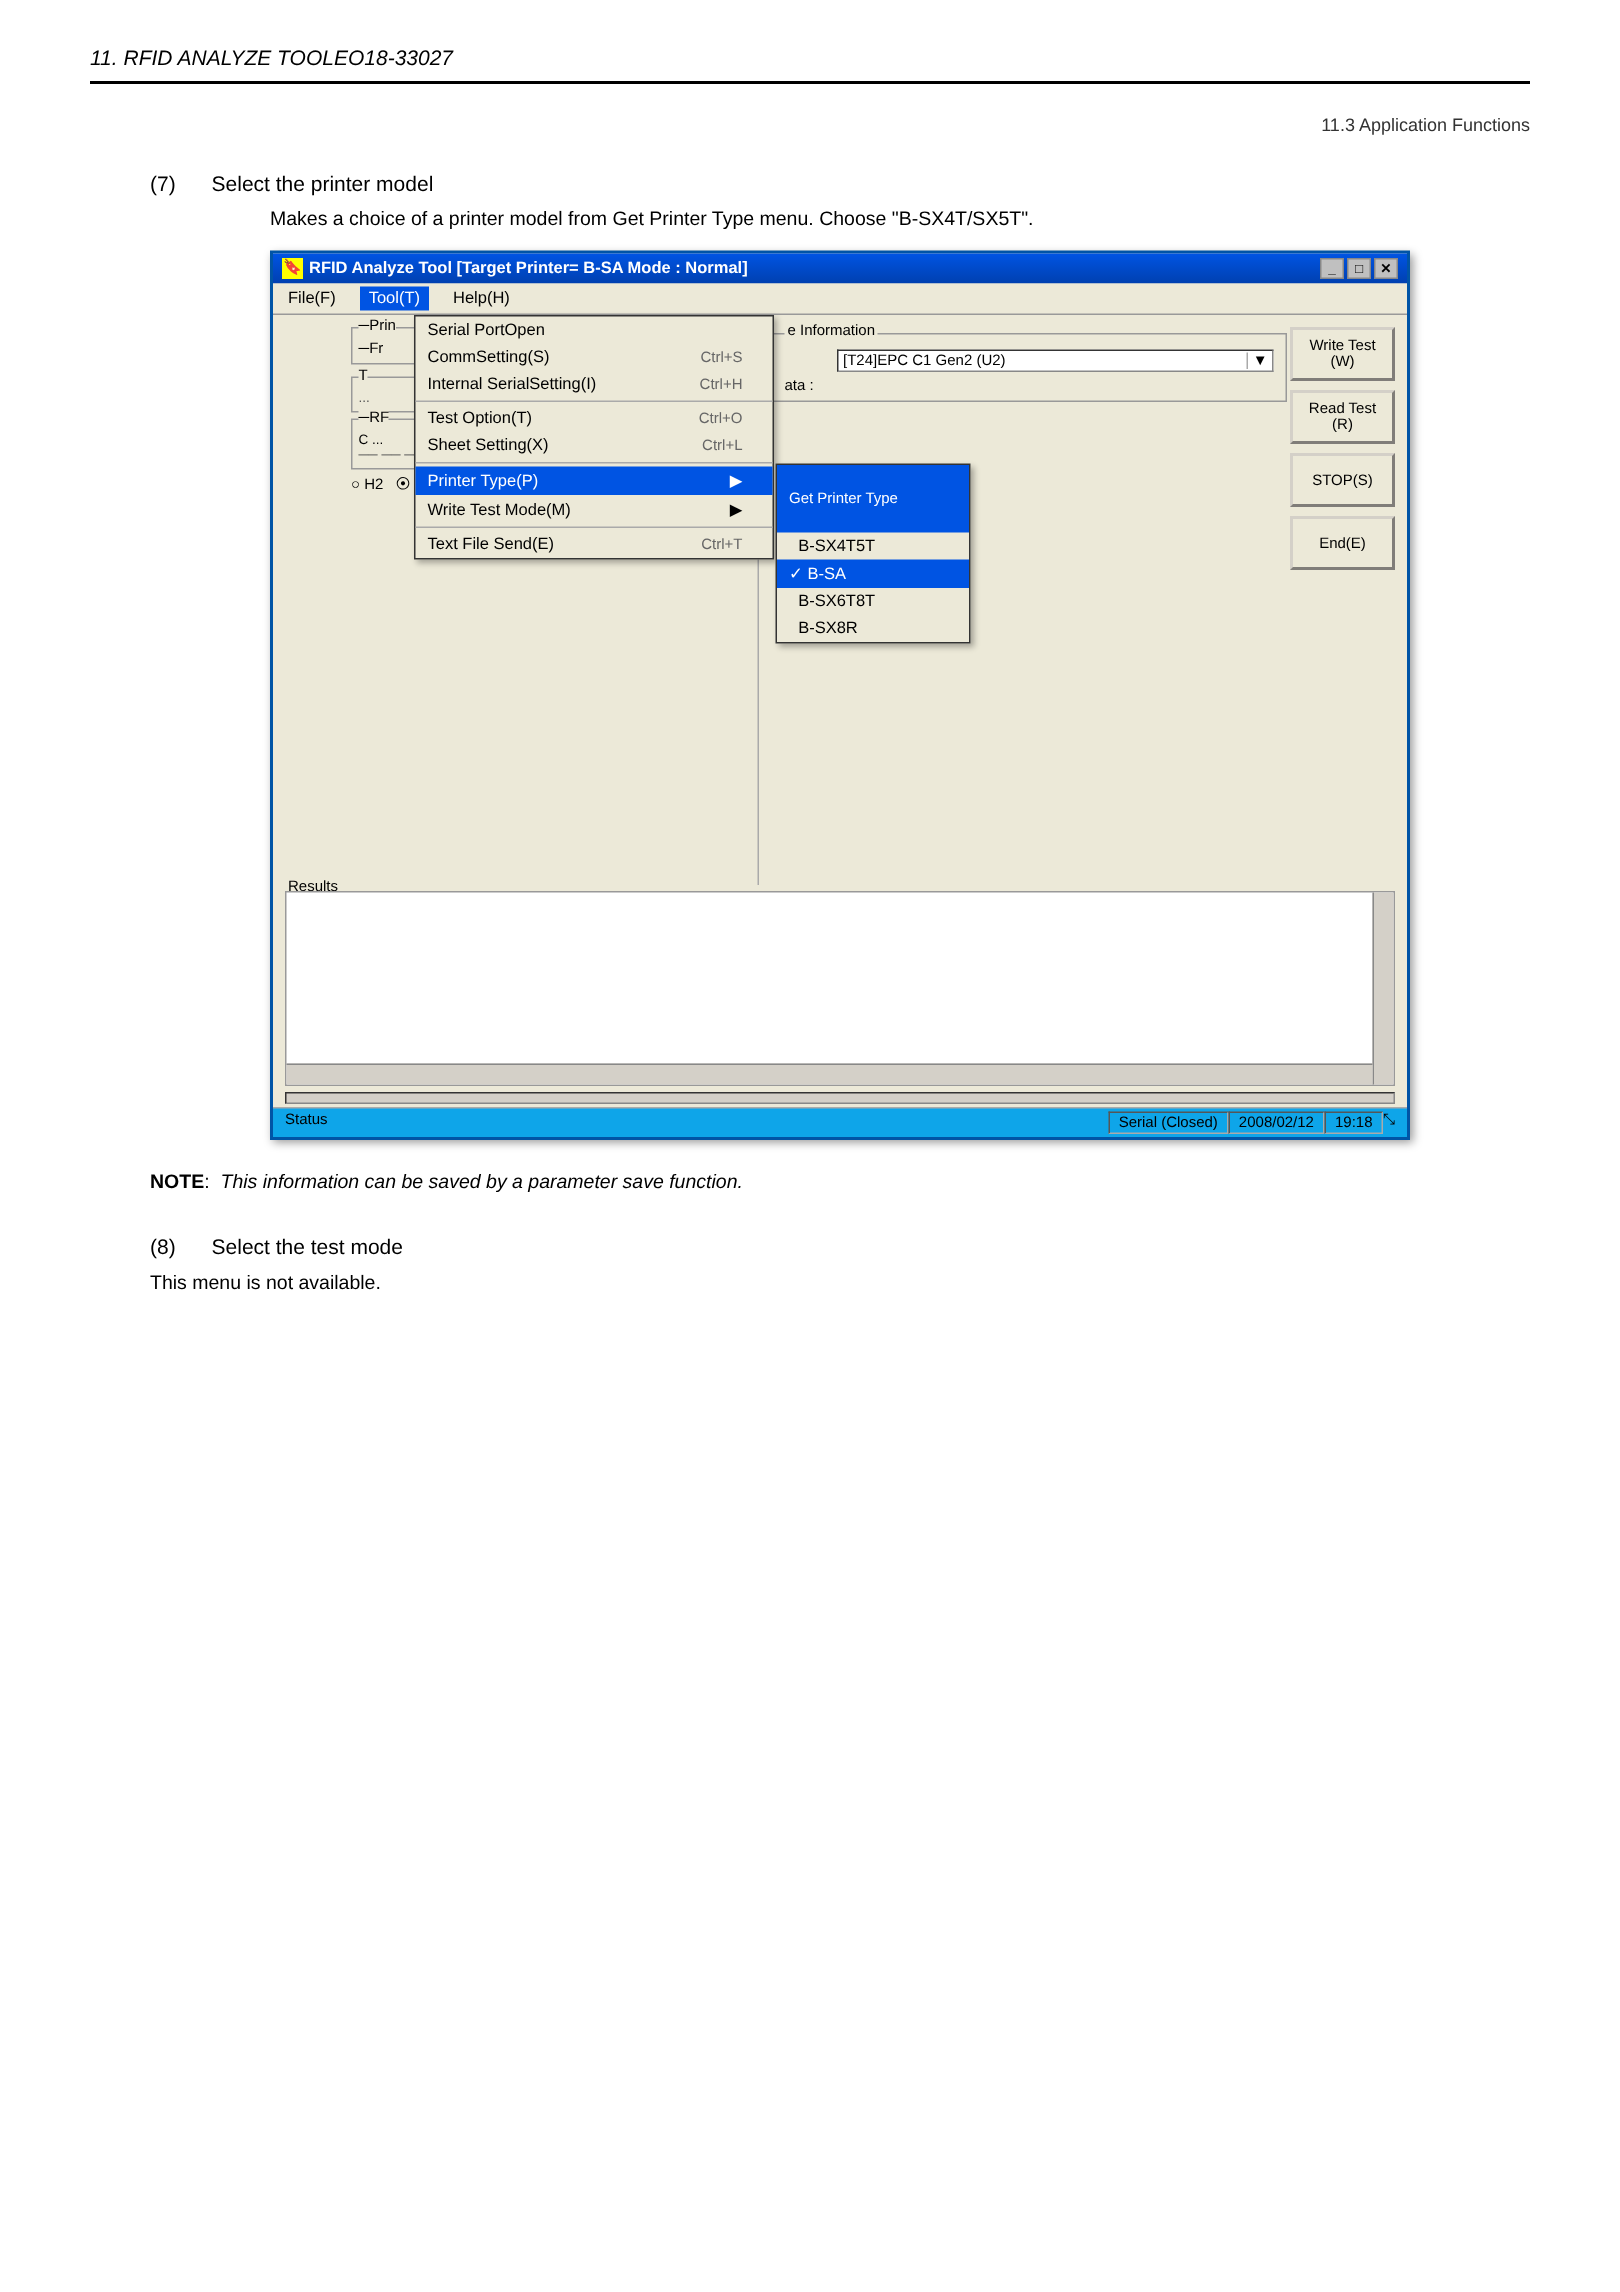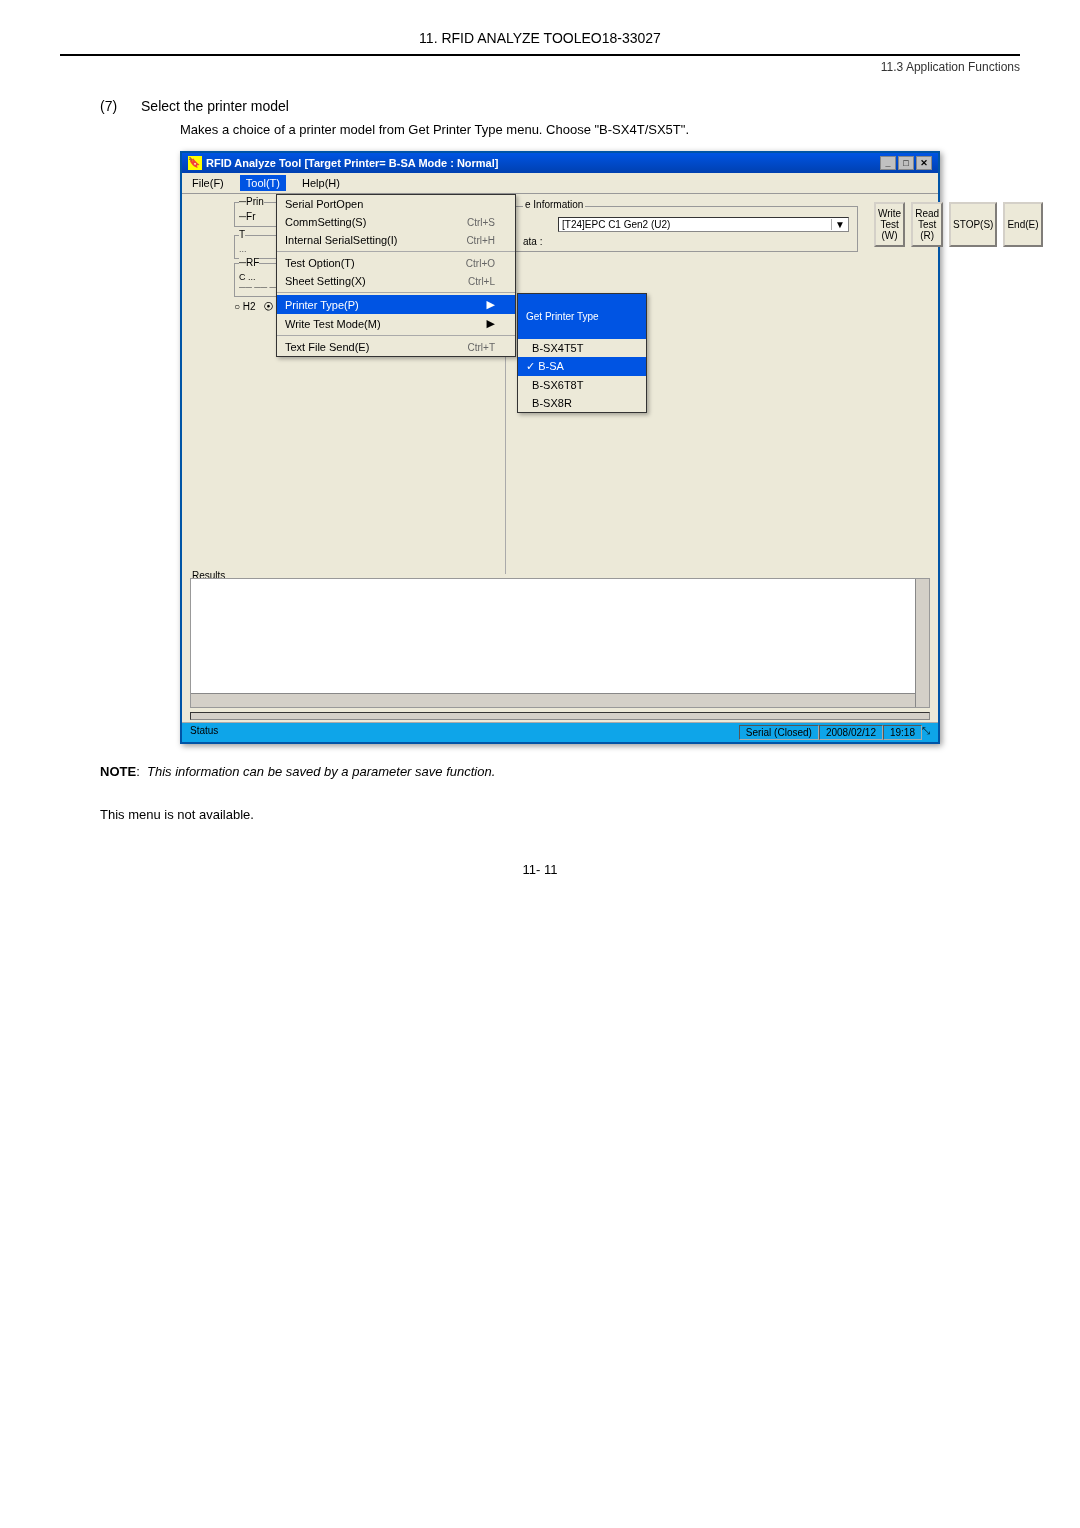--- a/index.html
+++ b/index.html
@@ -8,25 +8,26 @@
       font-size: 14px;
       background: #fff;
       color: #000;
       width: 1080px;
       min-height: 1528px;
       padding: 30px 60px;
     }
 
     .doc-header {
       display: flex;
-      justify-content: center;
+      justify-content: flex-start;
       align-items: flex-start;
-      margin-bottom: 4px;
+      margin-bottom: 20px;
       padding-bottom: 8px;
       border-bottom: 2px solid #000;
+      font-style: italic;
     }
 
     .doc-subheader {
       text-align: right;
       font-size: 12px;
       margin-bottom: 24px;
       color: #333;
     }
 
     .section-title {
@@ -248,23 +249,23 @@
       word-break: break-all;
       margin-top: 4px;
     }
 
     
     .action-buttons {
       position: absolute;
       right: 8px;
       top: 8px;
       display: flex;
-      flex-direction: row;
+      flex-direction: column;
       gap: 6px;
-      width: 56px;
+      width: 70px;
     }
 
     .win-button {
       border: 2px outset #d4d0c8;
       background: #ece9d8;
       padding: 4px 2px;
       text-align: center;
       cursor: pointer;
       font-size: 10px;
       min-height: 36px;
@@ -509,18 +510,21 @@
       <span style="font-size:10px;">⤡</span>
     </div>
 
   </div>
 
   <div class="note-text">
     <strong>NOTE</strong><span>:</span>&nbsp;&nbsp;<em>This information can be saved by a parameter save function.</em>
   </div>
 
   <div class="section2">
+    <div class="section-title">
+      <span class="section-number">(8)</span>
+      <span>Select the test mode</span>
+    </div>
     <div style="margin-left:40px; font-size:13px;">This menu is not available.</div>
   </div>
 
-  <div class="page-number">11- 11</div>
 
 </div>
 
 </body></html>

